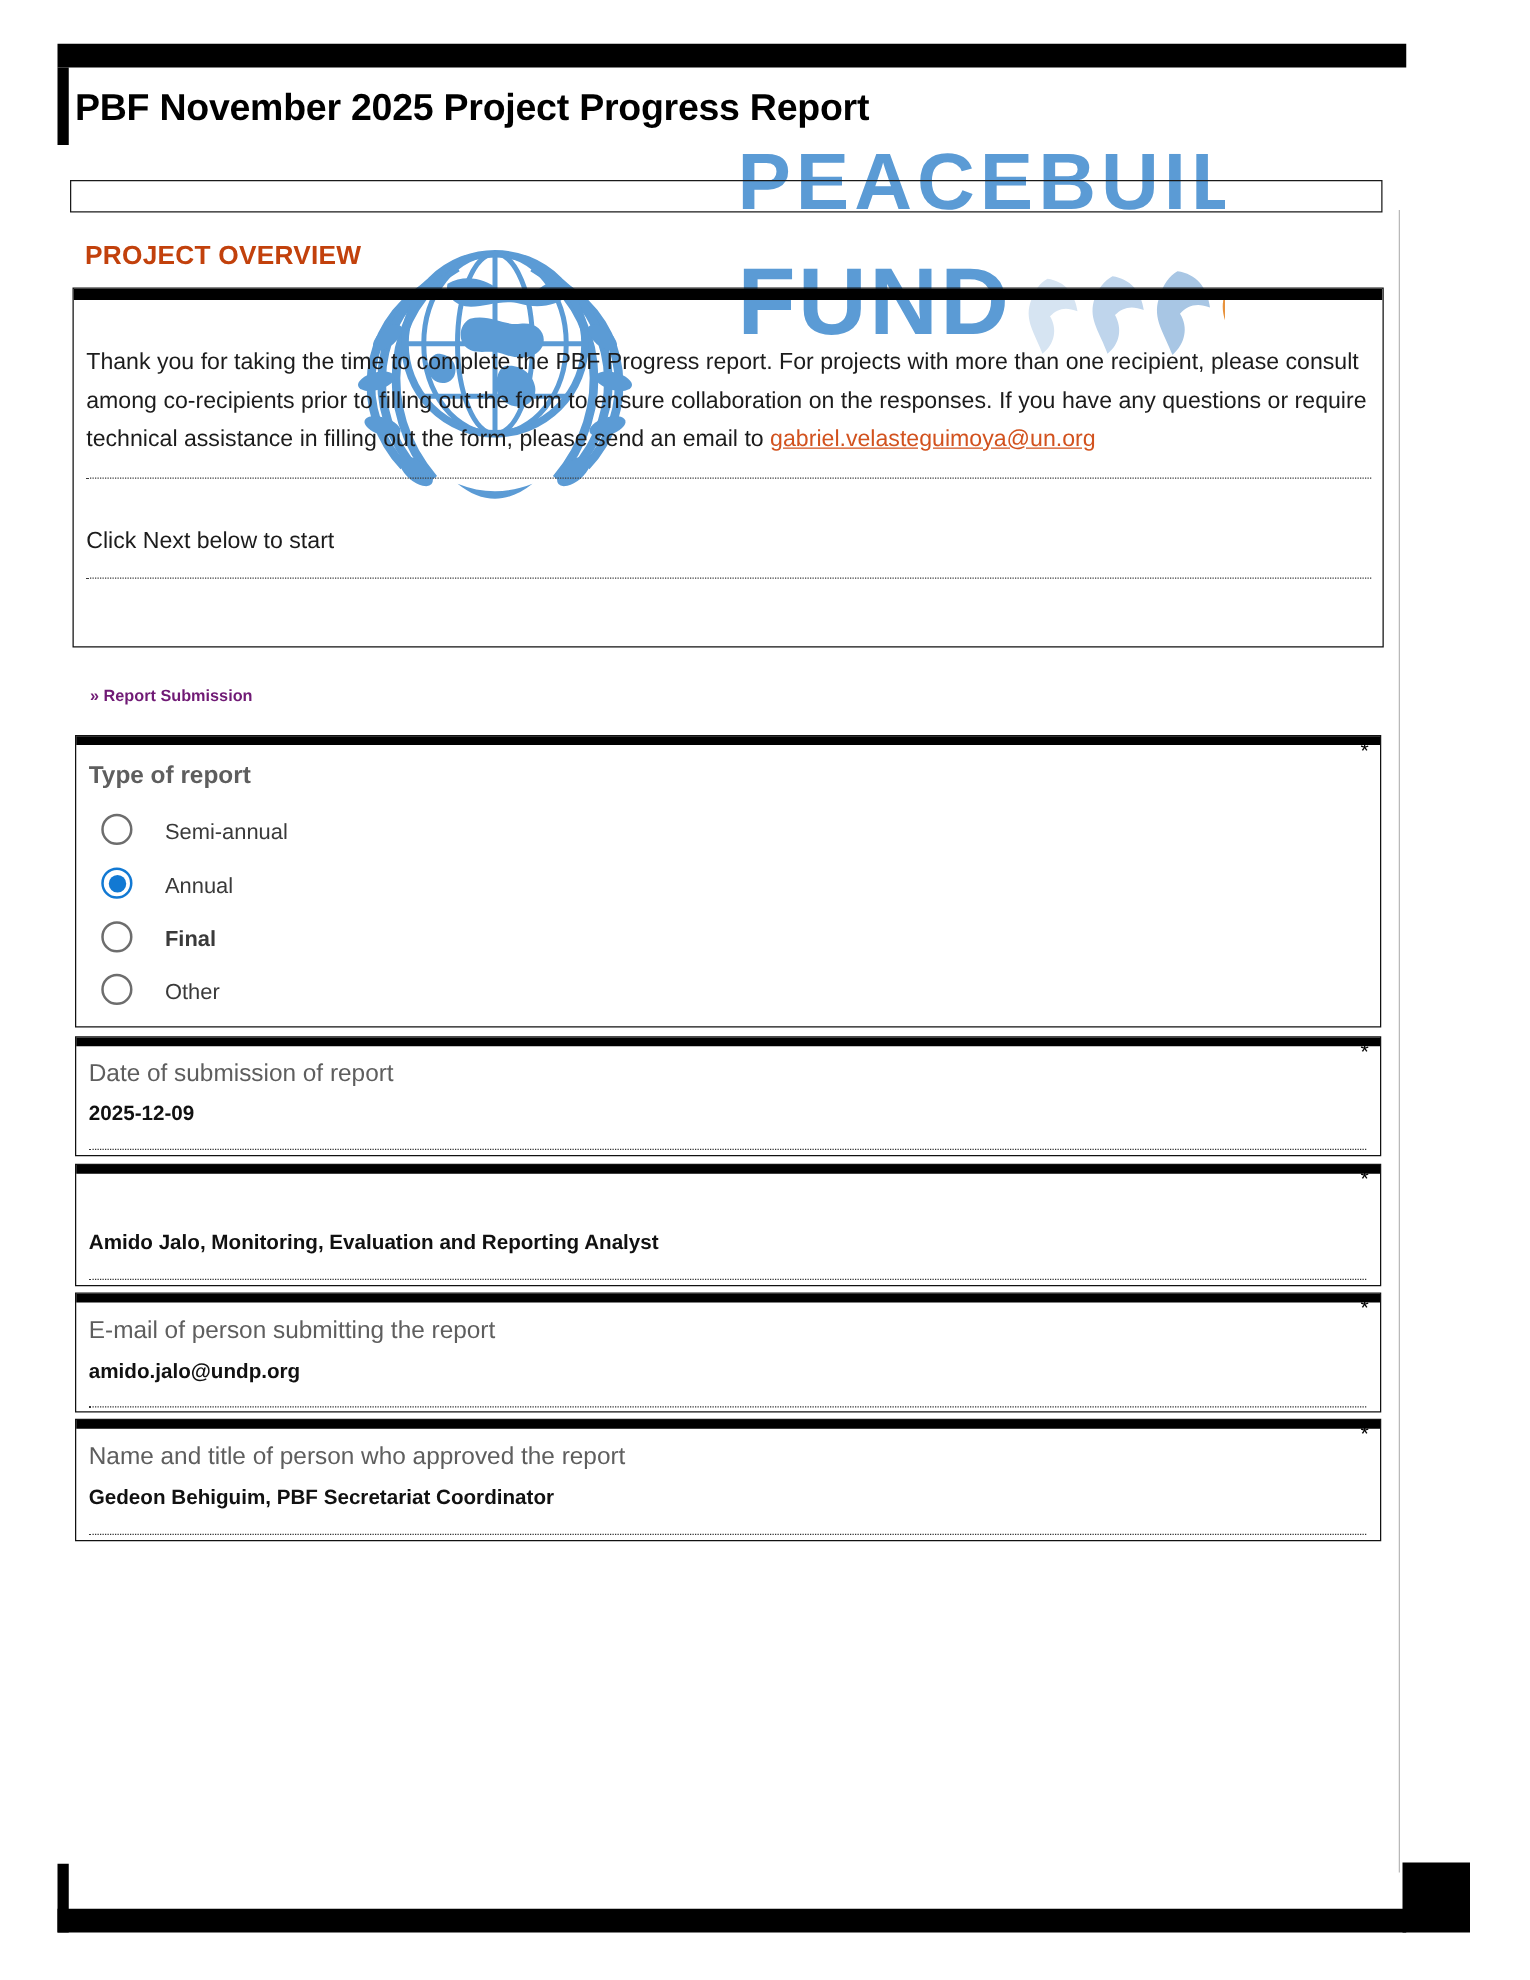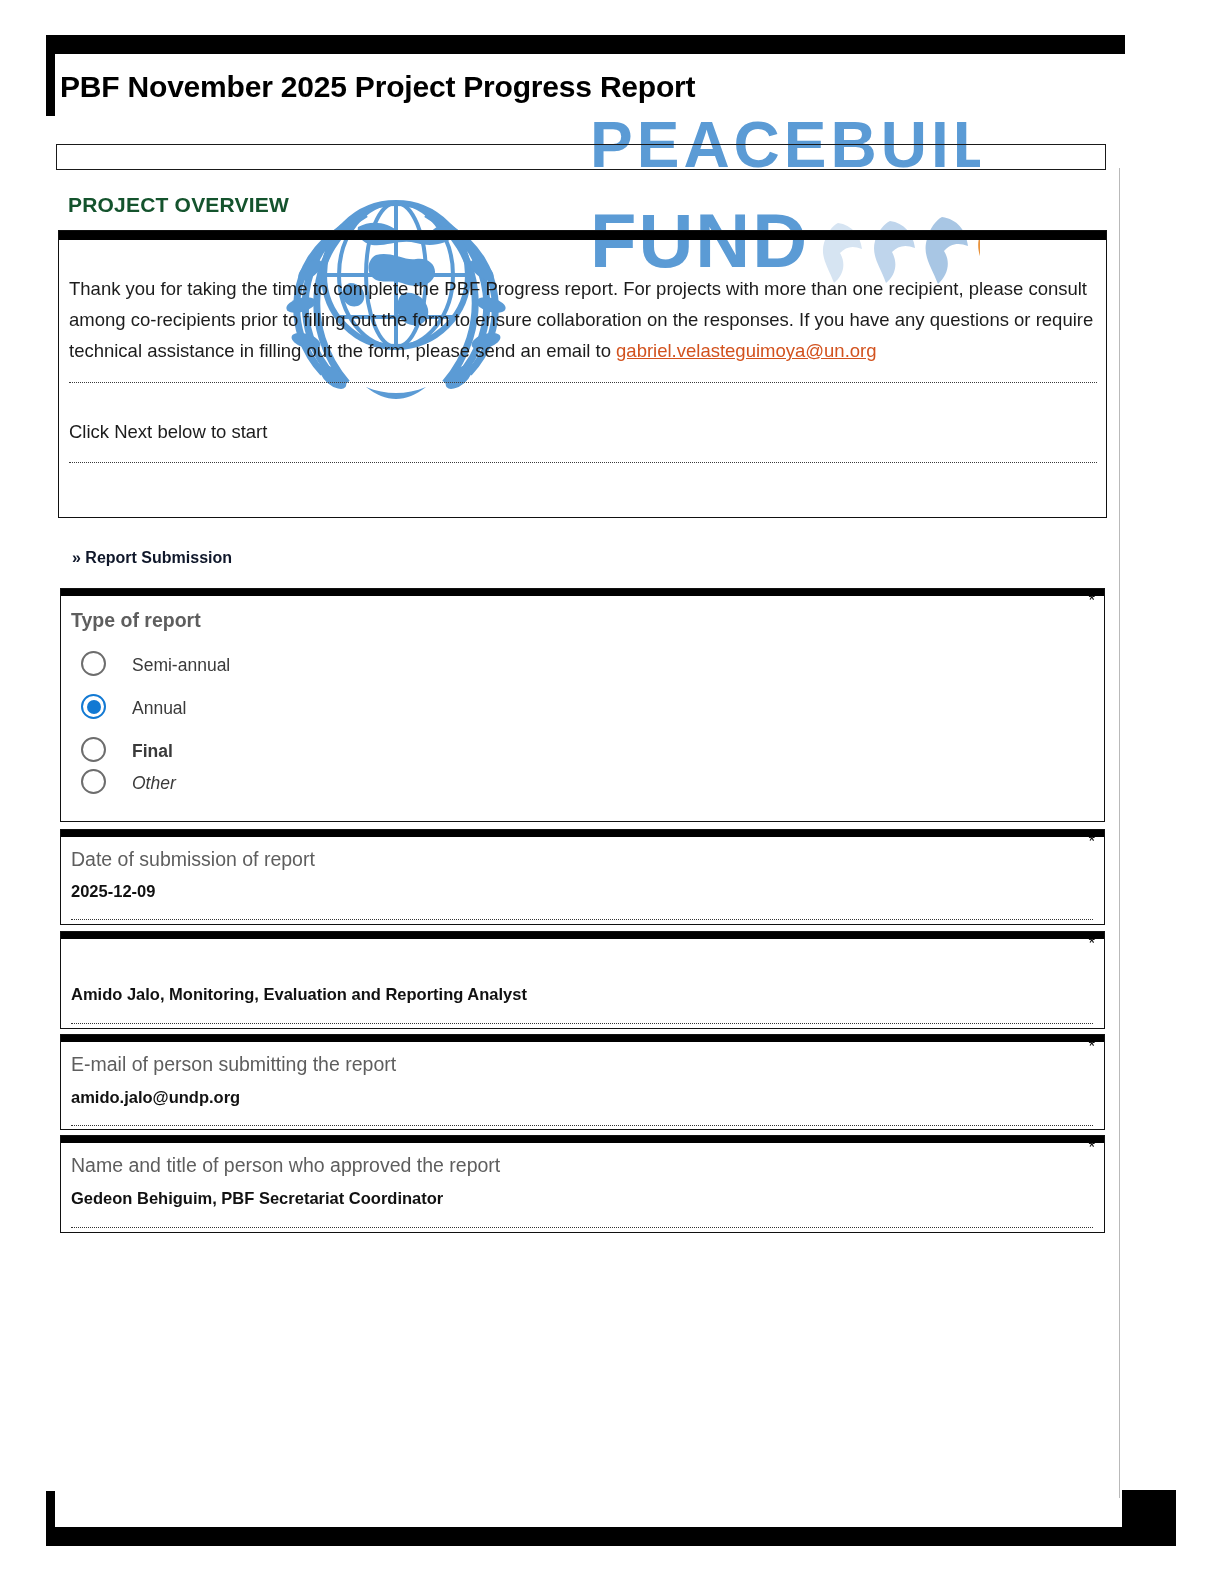--- a/index.html
+++ b/index.html
@@ -34,21 +34,21 @@
   }
 
   
   .right-rule{
     position:absolute;left:1119px;top:168px;width:1px;height:1330px;background:#b9b9b9;
   }
 
   
   .section-heading{
     position:absolute;left:68px;top:193px;
-    font-size:21px;font-weight:bold;color:#14532d;letter-spacing:.2px;
+    font-size:21px;font-weight:bold;color:#c2410c;letter-spacing:.2px;
   }
 
   
   .intro-card{
     position:absolute;left:58px;top:230px;width:1049px;height:288px;
     border:1.5px solid #111;background:transparent;box-sizing:border-box;
     overflow:hidden;
   }
   .intro-card::before{
     content:"";position:absolute;left:0;top:0;right:0;height:9px;background:#000;
@@ -74,21 +74,21 @@
   
   .watermark{
     position:absolute;left:190px;top:115px;width:790px;height:290px;
     pointer-events:none;z-index:-1;
   }
   .watermark svg{display:block;width:100%;height:100%;}
 
   
   .sub-heading{
     position:absolute;left:72px;top:549px;
-    font-size:16px;font-weight:bold;color:#0f172a;
+    font-size:13px;font-weight:bold;color:#701a75;
   }
 
   
   .fbox{
     position:absolute;left:60px;width:1045px;
     border:1.3px solid #111;box-sizing:border-box;background:transparent;
   }
   .fbox::before{
     content:"";position:absolute;left:0;top:0;right:0;height:7px;background:#000;
   }
@@ -227,21 +227,21 @@
       <span class="radio-label">Semi-annual</span>
     </div>
     <div class="radio-row" style="top:105px;">
       <span class="radio checked"></span>
       <span class="radio-label">Annual</span>
     </div>
     <div class="radio-row" style="top:148px;font-weight:bold;">
       <span class="radio"></span>
       <span class="radio-label">Final</span>
     </div>
-    <div class="radio-row" style="top:180px;font-style:italic;">
+    <div class="radio-row" style="top:190px;">
       <span class="radio"></span>
       <span class="radio-label">Other</span>
     </div>
   </div>
 
   <div class="fbox" style="top:829px;height:96px;">
     <span class="req-star">*</span>
     <div class="flabel" style="top:18px;">Date of submission of report</div>
     <div class="fvalue" style="top:52px;">2025-12-09</div>
     <div class="fdots" style="top:89px;"></div>

